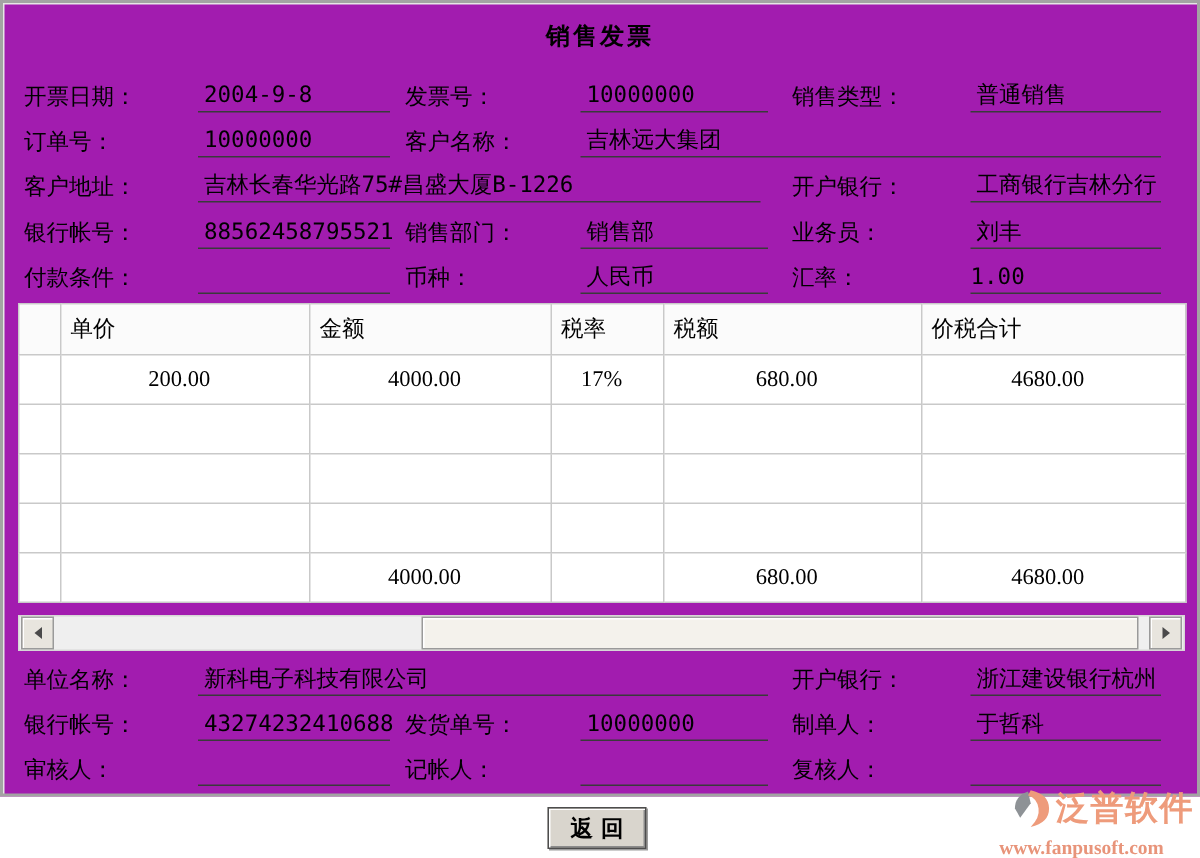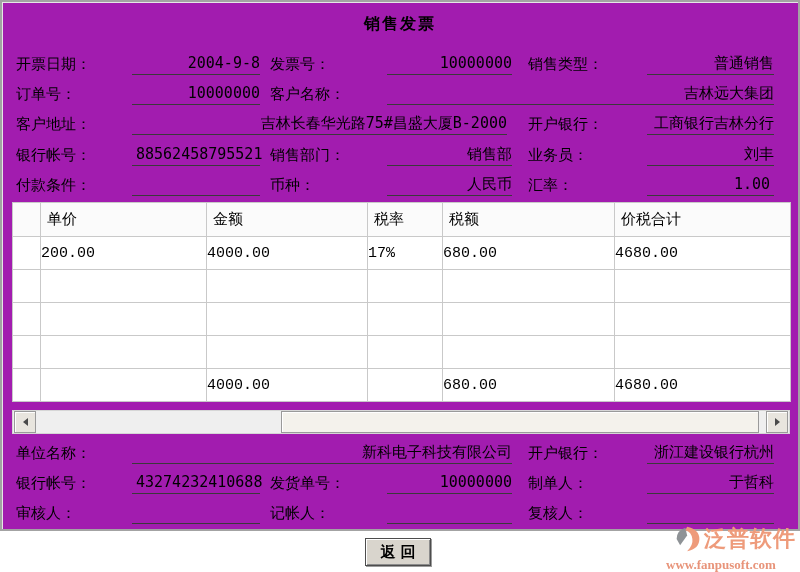--- a/index.html
+++ b/index.html
@@ -16,33 +16,32 @@
     font-size:16px; font-weight:bold; color:#000; letter-spacing:2px;
   }
 
   .field-label {
     position:absolute; font-size:15px; color:#000; white-space:nowrap; height:22px; line-height:22px;
   }
   .field-value {
     position:absolute; height:22px; line-height:21px; font-size:15px; color:#000;
     border-bottom:1px solid #3a3a3a; padding-left:4px; white-space:nowrap;
     font-family:"DejaVu Sans Mono","DejaVu Sans",monospace;
-    text-align:right;
   }
   .field-value.right { padding-right:4px; padding-left:0; }
 
   .grid-wrap { position:absolute; left:10px; top:200px; width:780px; }
   table.grid { border-collapse:collapse; table-layout:fixed; width:778px; border:1px solid #8f8f8f; background:#ffffff; }
   table.grid th, table.grid td { border:1px solid #c9c9c9; overflow:hidden; white-space:nowrap; }
   table.grid th {
     height:34px; font-size:15px; font-weight:normal; text-align:left; padding-left:6px;
     background:#fbfbfb; color:#000;
   }
   table.grid td { height:33px; font-size:15px; background:#ffffff; }
-  td.num, th.num { text-align:left; padding-right:8px; font-family:Liberation Mono, monospace; }
+  td.num, th.num { text-align:center; padding-right:8px; font-family:Liberation Serif, serif; }
 
   .hscroll {
     position:absolute; left:10px; top:408px; width:778px; height:24px;
     background:#efefef; border:1px solid #d6d6d6;
   }
   .scroll-btn {
     position:absolute; top:0; width:22px; height:22px; background:#e8e5de;
     border:1px solid #9a9a9a; box-shadow: inset 1px 1px 0 #ffffff;
     display:flex; align-items:center; justify-content:center;
   }
@@ -82,21 +81,21 @@
     <span class="field-value" style="left:385px;top:51px;width:125px">10000000</span>
     <span class="field-label" style="left:526px;top:51px">销售类型：</span>
     <span class="field-value" style="left:645px;top:51px;width:127px">普通销售</span>
 
     <span class="field-label" style="left:14px;top:81px">订单号：</span>
     <span class="field-value" style="left:130px;top:81px;width:128px">10000000</span>
     <span class="field-label" style="left:268px;top:81px">客户名称：</span>
     <span class="field-value" style="left:385px;top:81px;width:387px">吉林远大集团</span>
 
     <span class="field-label" style="left:14px;top:111px">客户地址：</span>
-    <span class="field-value" style="left:130px;top:111px;width:375px">吉林长春华光路75#昌盛大厦B-2000</span>
+    <span class="field-value" style="left:130px;top:111px;width:375px">吉林长春华光路75#昌盛大厦B-1226</span>
     <span class="field-label" style="left:526px;top:111px">开户银行：</span>
     <span class="field-value" style="left:645px;top:111px;width:127px;overflow:visible">工商银行吉林分行</span>
 
     <span class="field-label" style="left:14px;top:142px">银行帐号：</span>
     <span class="field-value" style="left:130px;top:142px;width:128px">88562458795521</span>
     <span class="field-label" style="left:268px;top:142px">销售部门：</span>
     <span class="field-value" style="left:385px;top:142px;width:125px">销售部</span>
     <span class="field-label" style="left:526px;top:142px">业务员：</span>
     <span class="field-value" style="left:645px;top:142px;width:127px">刘丰</span>
 

